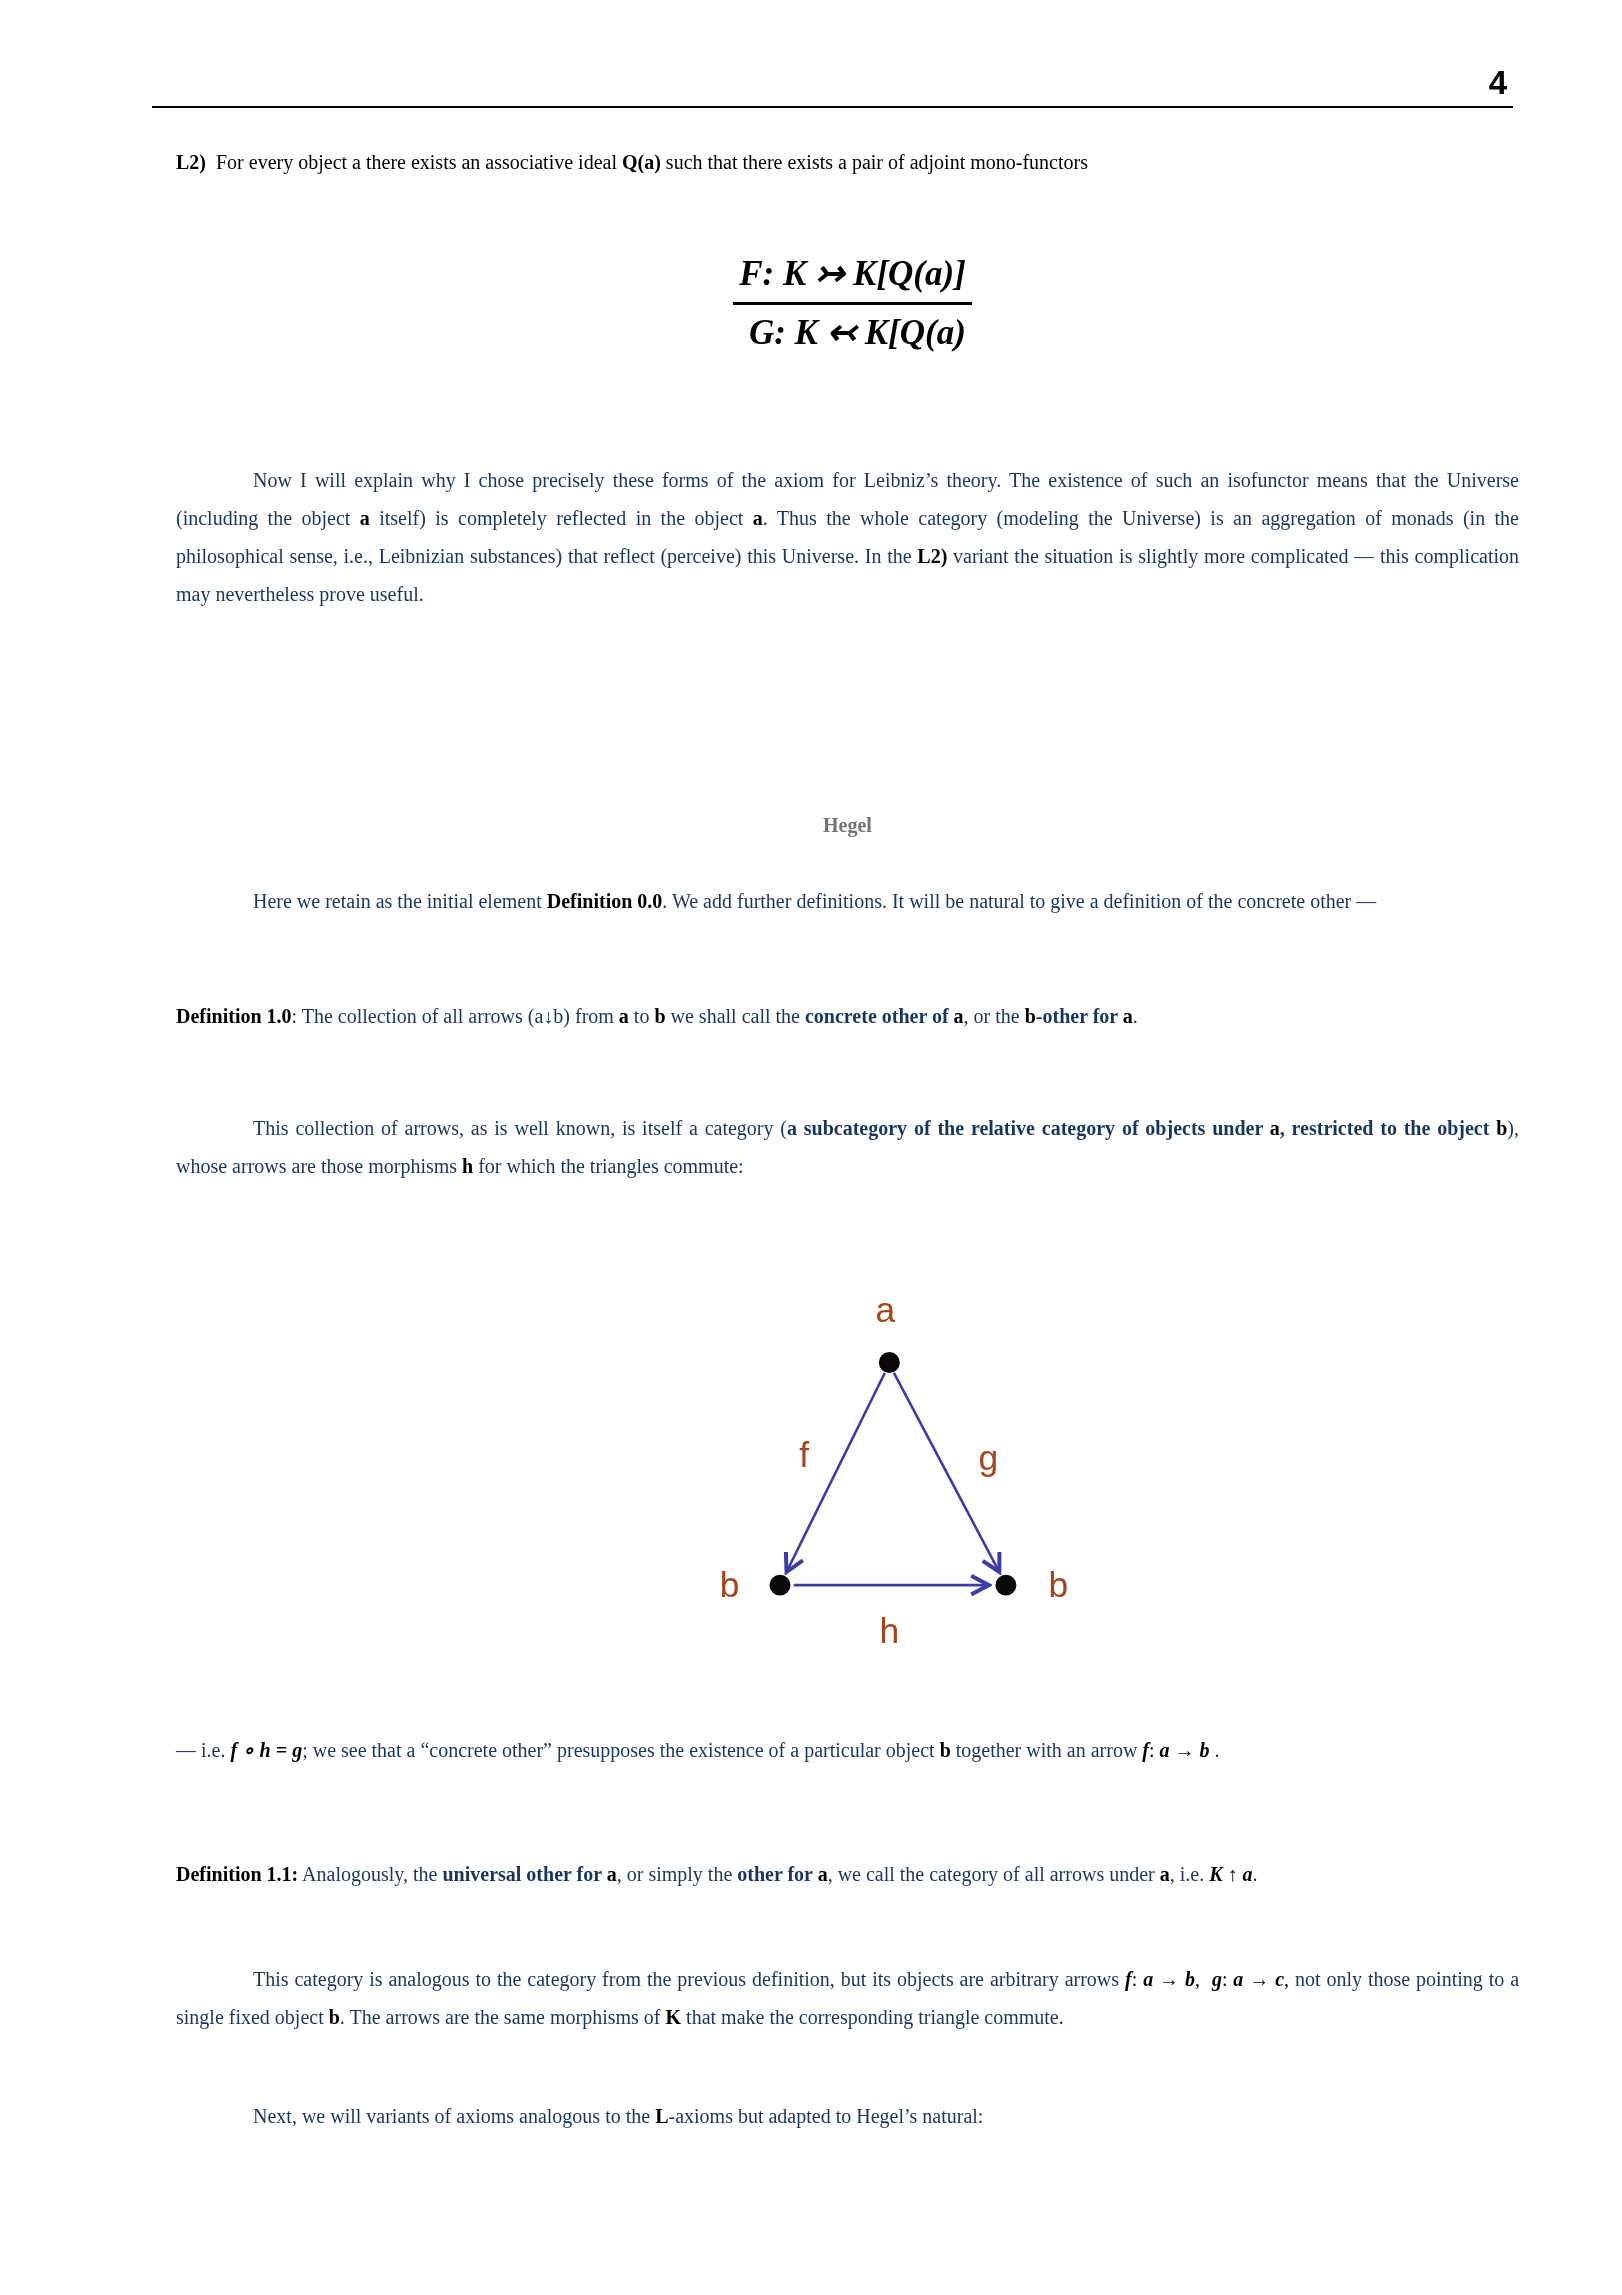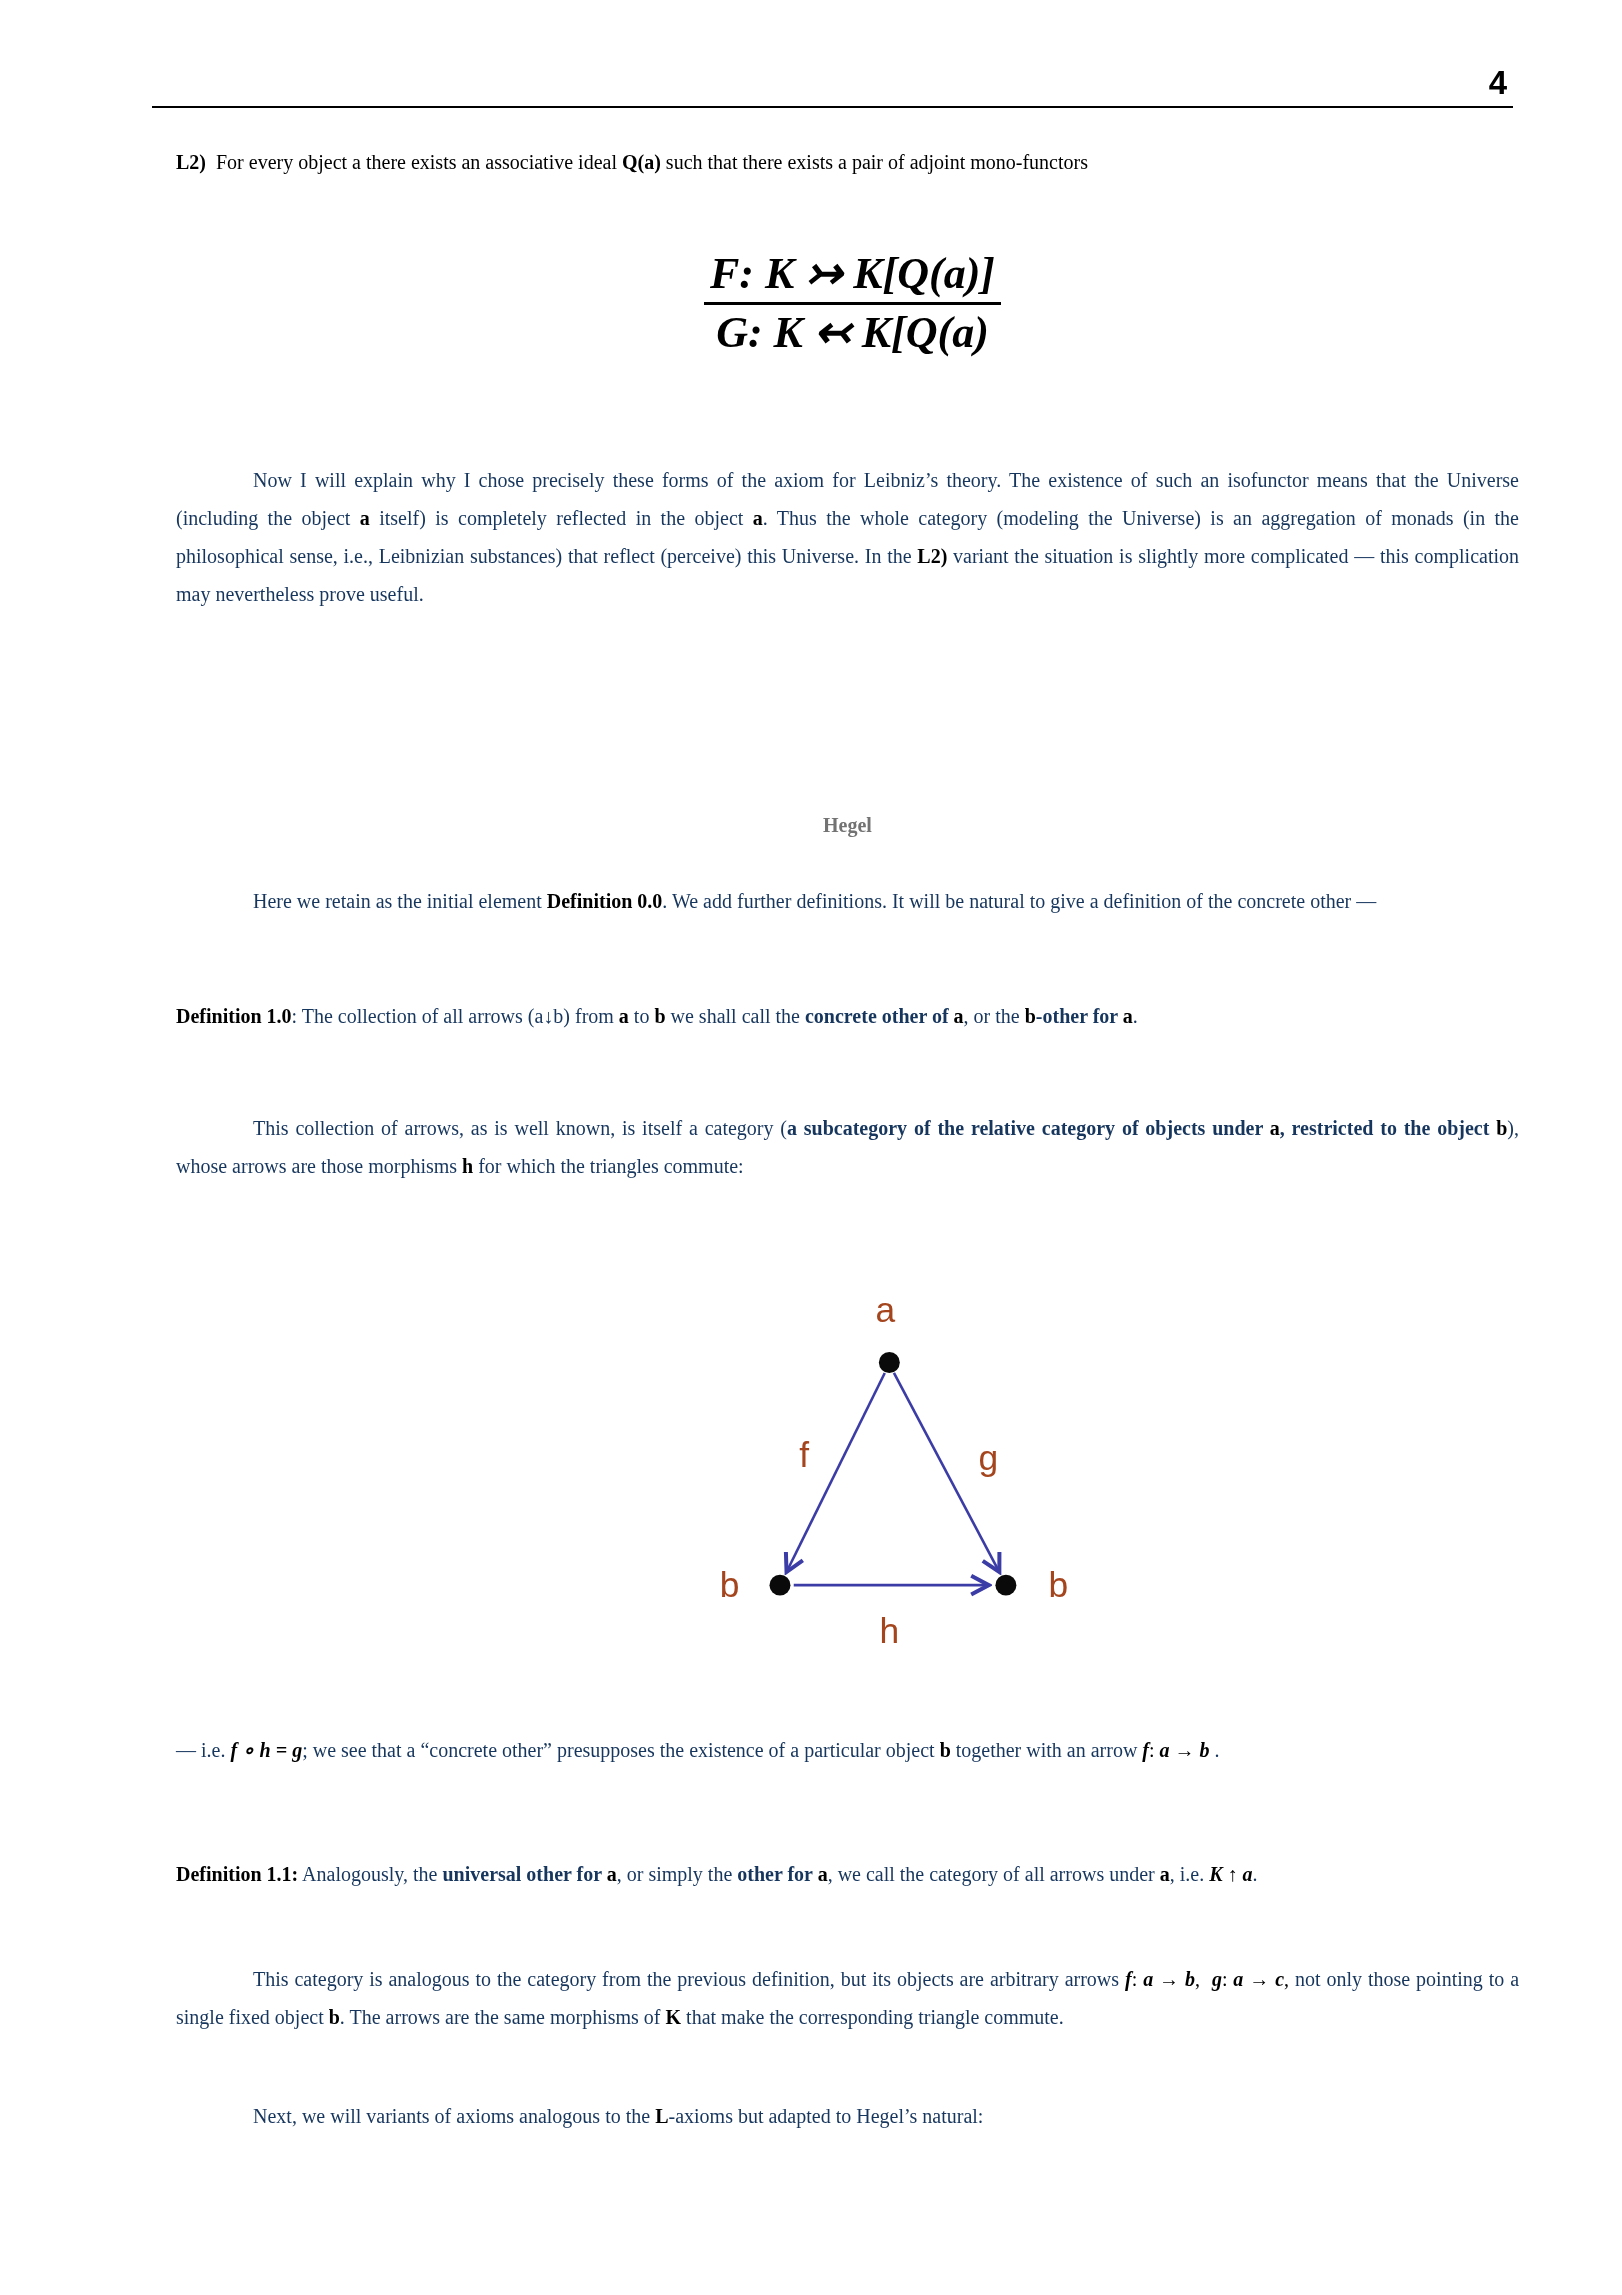--- a/index.html
+++ b/index.html
@@ -43,28 +43,28 @@
   .formula{
     position:absolute;
     left:164px;top:253px;
     width:1343px;
     text-align:center;
     color:#000;
   }
   .frac{display:inline-block;text-align:center;}
   .frac-top,.frac-bot{
     display:block;
-    font-size:44px;
+    font-size:35px;
     line-height:42px;
     font-weight:bold;
     font-style:italic;
     margin-left:34px;
   }
   .frac-top{padding:0 6.5px 6.5px 6.5px;}
-  .frac-bot{border-top:3.3px solid #000;padding:7.9px 6.5px 0 6.5px;}
+  .frac-bot{border-top:3.3px solid #000;padding:7.9px 6.5px 0 6.5px;text-align:right;}
   .heading{
     font-weight:bold;
     color:#737373;
     text-align:center;
   }
   .diagram-wrap{
     position:absolute;
     left:687px;top:1276px;
     width:406px;height:393px;
   }

